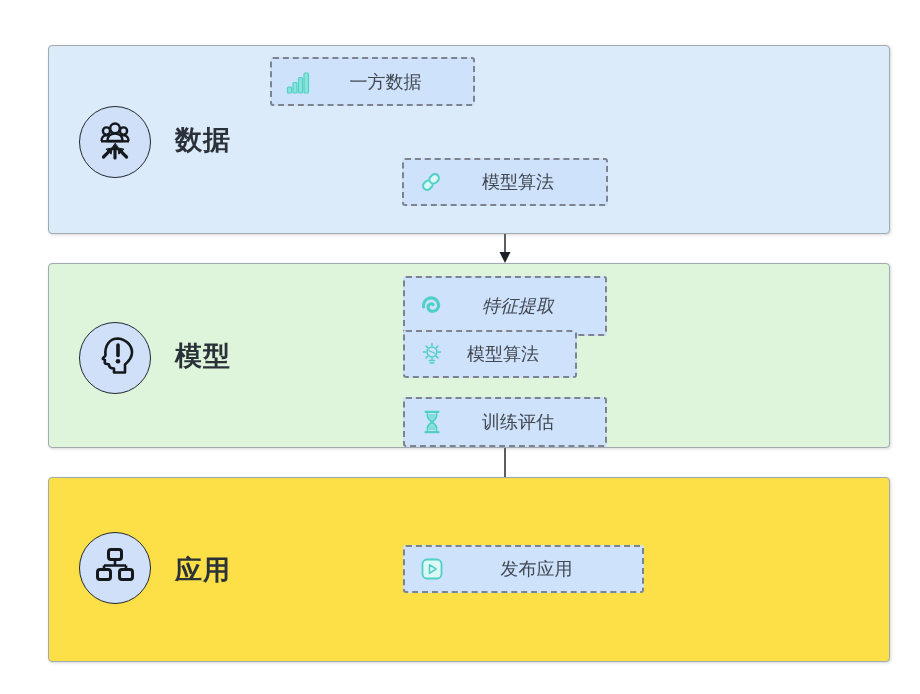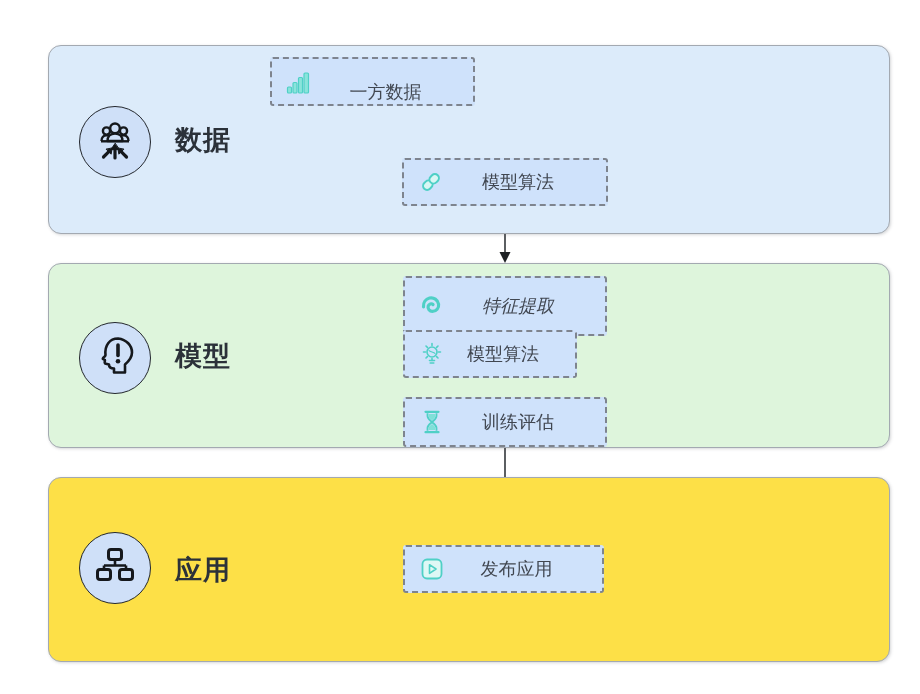--- a/index.html
+++ b/index.html
@@ -1,45 +1,45 @@
 <!DOCTYPE html>
 <html><head>
 <meta charset="utf-8">
 <style>
   html,body{margin:0;padding:0;background:#ffffff;}
   body{font-family:"Liberation Sans","DejaVu Sans",sans-serif;}
   .canvas{position:relative;width:920px;height:694px;background:#ffffff;overflow:hidden;}
 
-  .band{position:absolute;left:48px;width:840px;border:1px solid #a3a9b1;border-radius:13px;
+  .band{position:absolute;left:48px;width:840px;border:1px solid #a3a9b1;border-radius:4px;
         box-shadow:1px 1px 3px rgba(90,95,105,.25);}
   .band-data{top:45px;height:187px;background:#dcebfa;}
   .band-model{top:263px;height:183px;background:#def5dc;text-decoration:underline;}
   .band-app{top:477px;height:183px;background:#fde047;}
 
   .badge{position:absolute;left:30px;width:70px;height:70px;border-radius:50%;
          background:#cfe0f8;border:1.5px solid #23272d;display:flex;align-items:center;justify-content:center;}
   .band-data .badge{top:60px;}
   .band-model .badge{top:58px;}
   .band-app .badge{top:54px;}
 
   .band-label{position:absolute;left:126px;top:0;height:100%;display:flex;align-items:center;
               font-size:27px;font-weight:bold;color:#2b3139;letter-spacing:1px;}
 
   .node{position:absolute;background:#cfe2fb;border:2px dashed #7e848e;border-radius:3px;
         display:flex;align-items:center;justify-content:center;padding-left:26px;box-sizing:border-box;
         font-size:18px;color:#414751;}
   .node-icon{position:absolute;left:13px;top:50%;transform:translateY(-50%);line-height:0;}
 
-  .n-first{left:270px;top:57px;width:205px;height:49px;align-items:flex-end;}
+  .n-first{left:270px;top:57px;width:205px;height:49px;}
   .n-dmp{left:545px;top:57px;width:202px;height:49px;}
   .n-integration{left:402px;top:158px;width:206px;height:48px;}
   .n-feature{left:403px;top:276px;width:204px;height:60px;font-style:italic;}
   .n-algorithm{left:403px;top:330px;width:174px;height:48px;}
   .n-training{left:403px;top:397px;width:204px;height:50px;}
-  .n-publish{left:403px;top:545px;width:201px;height:48px;}
+  .n-publish{left:403px;top:545px;width:241px;height:48px;}
 
   .wires{position:absolute;left:0;top:0;width:920px;height:694px;pointer-events:none;}
 </style>
 </head>
 <body>
 
 <div class="canvas">
 
   <svg class="wires" viewBox="0 0 920 694">
     <g stroke="#33363a" stroke-width="1.6" fill="none">

